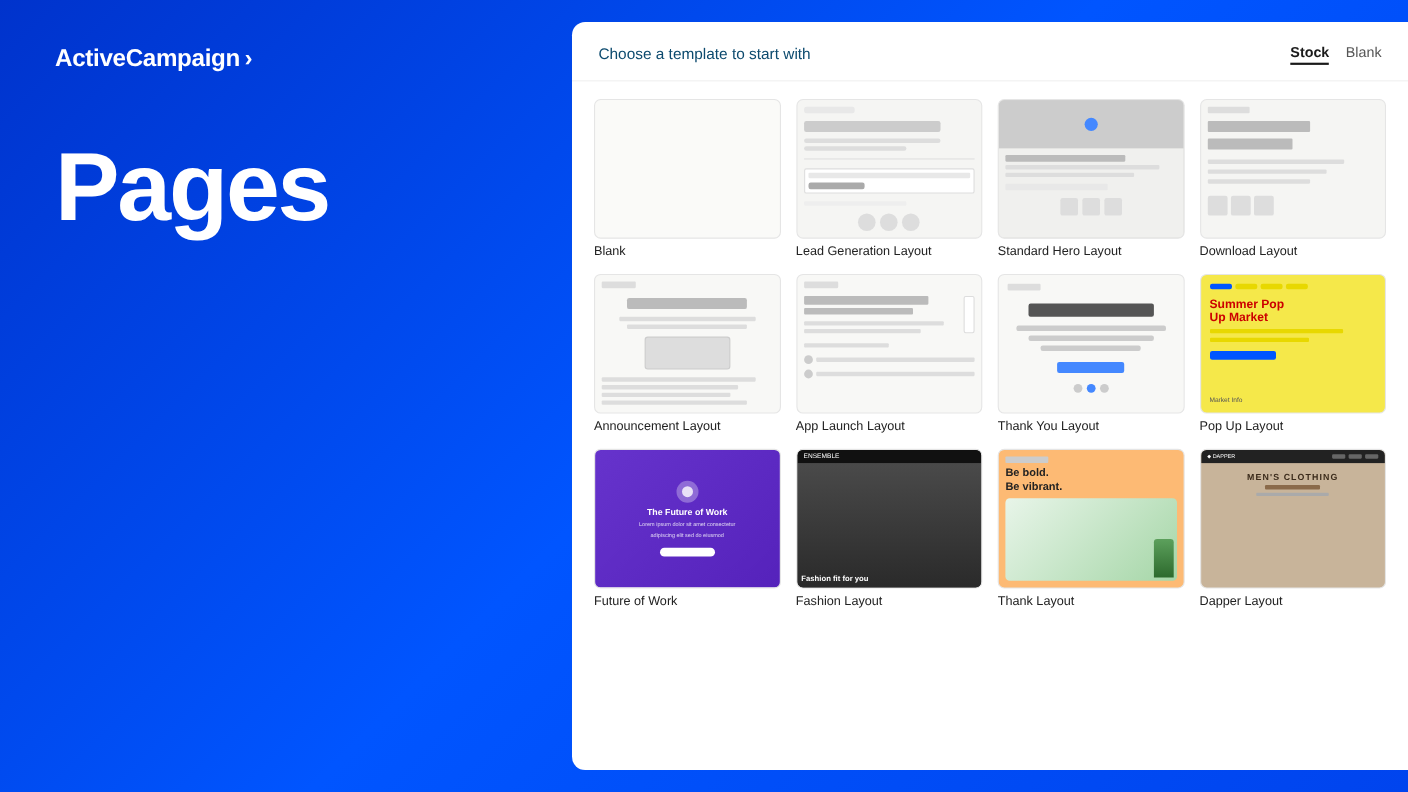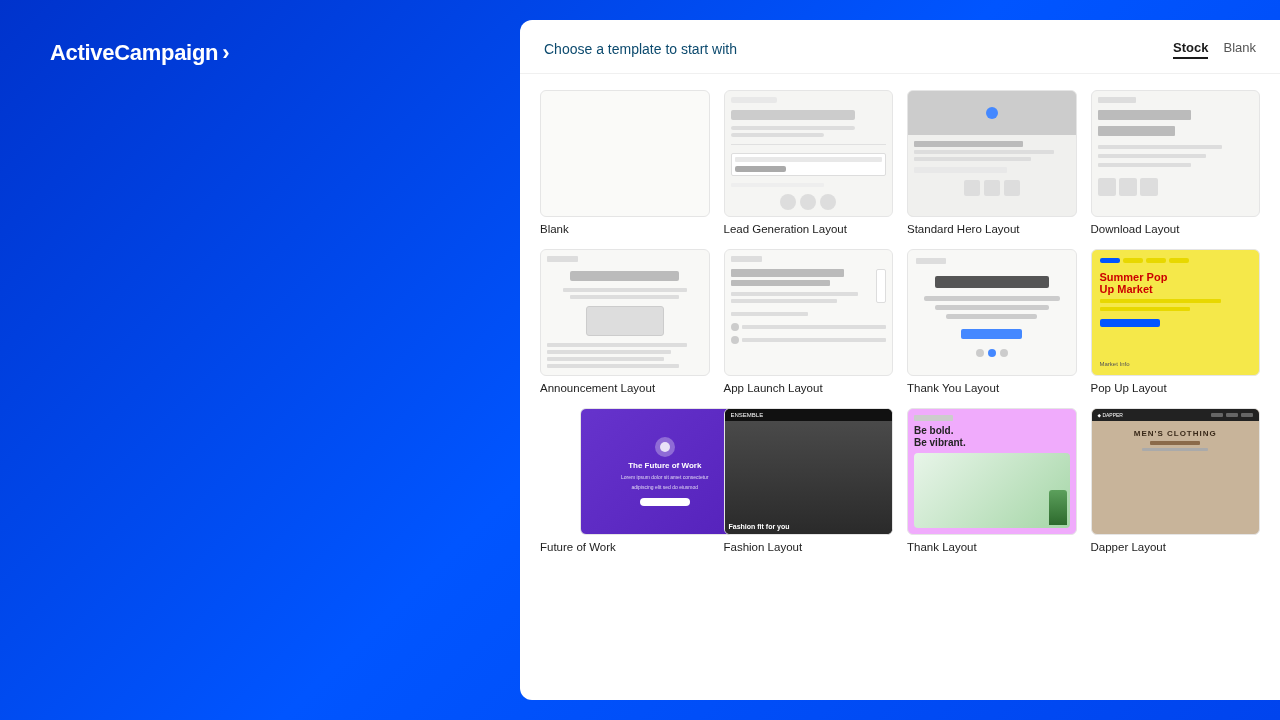--- a/index.html
+++ b/index.html
@@ -217,37 +217,36 @@
 
     
     .purple-thumb {
       background: linear-gradient(135deg, #6633cc, #5522bb);
       display: flex;
       flex-direction: column;
       align-items: center;
       justify-content: center;
       gap: 4px;
       padding: 12px;
-      margin-left: 40px;
     }
     .purple-title { font-size: 8px; font-weight: 700; color: #fff; text-align: center; }
     .purple-text { font-size: 5px; color: rgba(255,255,255,0.8); text-align: center; }
     .purple-btn { height: 8px; background: #fff; border-radius: 10px; width: 35%; margin-top: 4px; }
 
     .fashion-thumb {
       background: #222;
       display: flex;
       flex-direction: column;
       overflow: hidden;
     }
     .fashion-nav { background: #111; height: 12px; display: flex; align-items: center; padding: 0 6px; gap: 4px; }
     .fashion-nav-text { font-size: 6px; color: #fff; }
 
     .plant-thumb {
-      background: #f0abfc;
+      background: #fdba74;
       display: flex;
       flex-direction: column;
       padding: 6px;
       gap: 4px;
     }
     .plant-logo { height: 6px; background: #ccc; border-radius: 1px; width: 25%; }
     .plant-title { font-size: 10px; font-weight: 800; color: #222; line-height: 1.2; }
 
     .dapper-thumb {
       background: #c8b49a;
@@ -260,20 +259,21 @@
     .dapper-content { flex: 1; display: flex; justify-content: center; }
   </style>
 </head>
 <body>
 
 <div class="left-panel">
   <div class="logo">
     <span class="logo-text">ActiveCampaign</span>
     <span class="logo-arrow">›</span>
   </div>
+  <h1 class="page-title">Pages</h1>
 </div>
 
 <div class="right-panel">
   <div class="panel-header">
     <span class="header-title">Choose a template to start with</span>
     <div class="header-tabs">
       <span class="header-tab active">Stock</span>
       <span class="header-tab">Blank</span>
     </div>
   </div>

